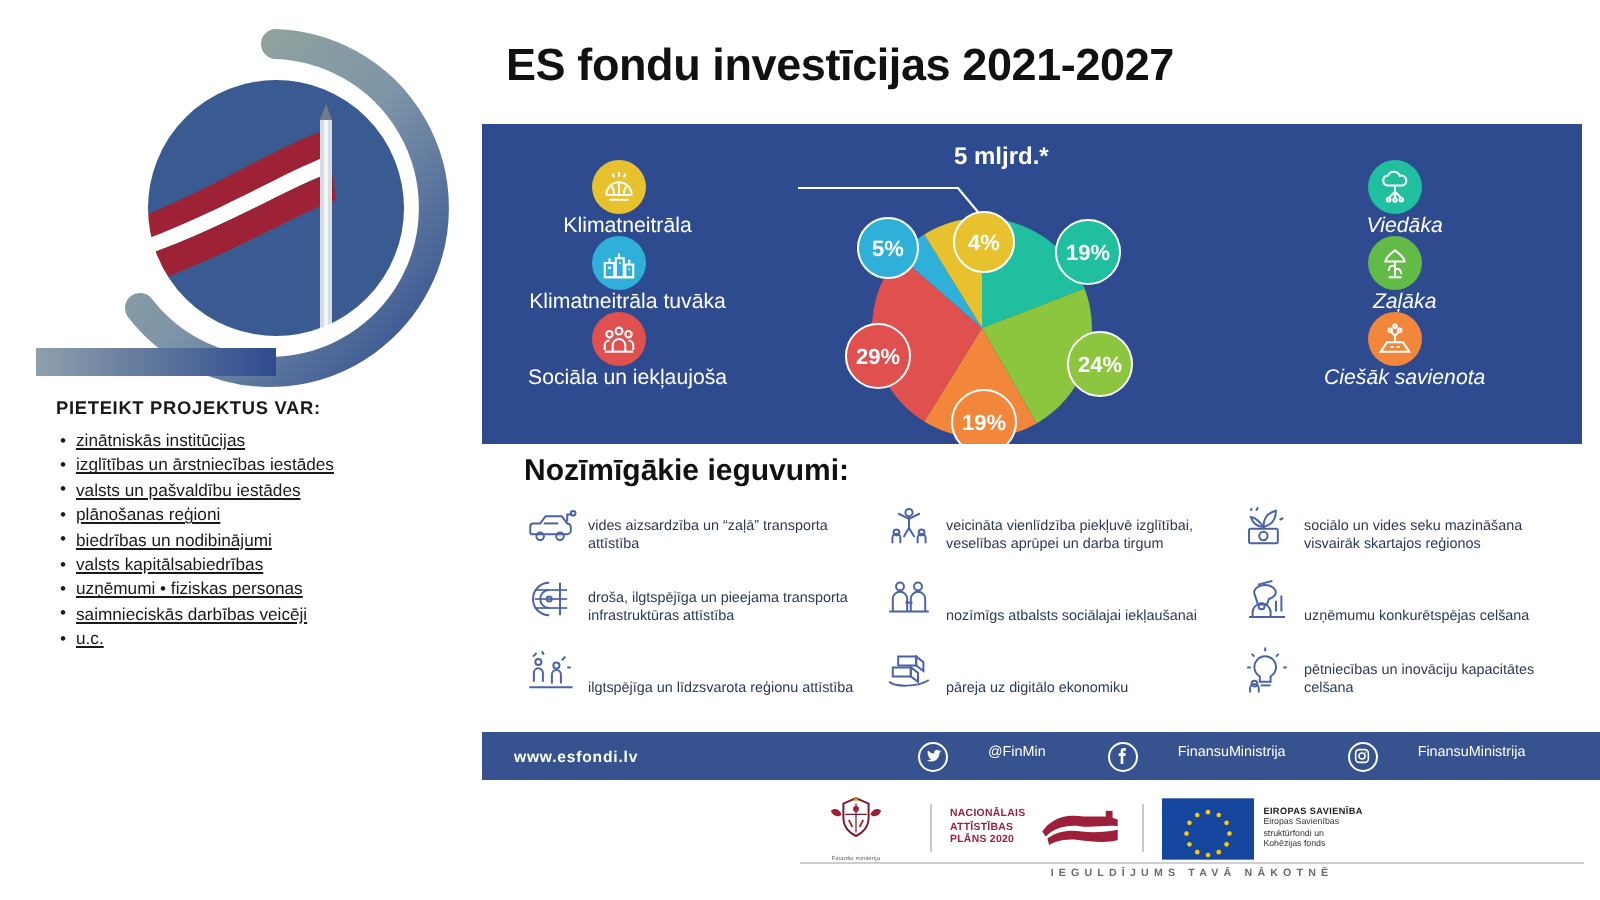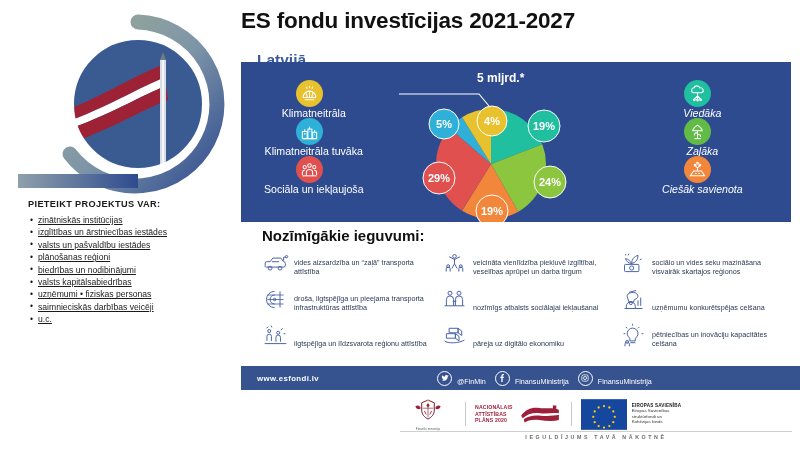--- a/index.html
+++ b/index.html
@@ -26,21 +26,21 @@
     font-size:8.6px;color:#1a1a1a;line-height:12.4px;
     padding-left:8px;position:relative;white-space:nowrap;text-decoration:underline;
   }
   .apply-list li::before{
     content:"\2022";position:absolute;left:0;top:-0.5px;font-size:8.6px;color:#1a1a1a;
   }
 
   
   .head{position:absolute;left:241px;top:8px;}
   .head h1{
-    margin:0;font-size:22.5px;font-weight:bold;color:#111111;letter-spacing:-.2px;
+    margin:12px;font-size:22.5px;font-weight:bold;color:#111111;letter-spacing:-.2px;
     line-height:26px;
   }
   .head h2{
     margin:16px;font-size:15.5px;font-weight:bold;color:#3c5b9b;line-height:19px;
   }
 
   
   .panel{
     position:absolute;left:241px;top:62px;width:550px;height:160px;
     background:#2e4b8f;overflow:hidden;
@@ -81,21 +81,21 @@
     font-size:7.2px;color:#2b3a55;line-height:9.6px;padding-top:1px;
   }
 
   
   .footbar{
     position:absolute;left:241px;top:366px;width:582px;height:24px;
     background:#36528f;display:flex;align-items:center;
   }
   .site{margin-left:16px;font-size:7.8px;font-weight:bold;color:#ffffff;letter-spacing:.4px;}
   .socials{position:absolute;left:196px;display:flex;align-items:center;gap:9px;}
-  .soc{display:flex;align-items:flex-end;gap:5px;}
+  .soc{display:flex;align-items:flex-start;gap:20px;margin-left:22px;}
   .soc-ring{
     width:13px;height:13px;border-radius:50%;border:1.1px solid #ffffff;
     display:flex;align-items:center;justify-content:center;flex:none;
   }
   .soc-name{font-size:7.2px;color:#ffffff;white-space:nowrap;}
 
   
   .logos{
     position:absolute;left:400px;top:398px;width:395px;height:32px;
     display:flex;align-items:center;

